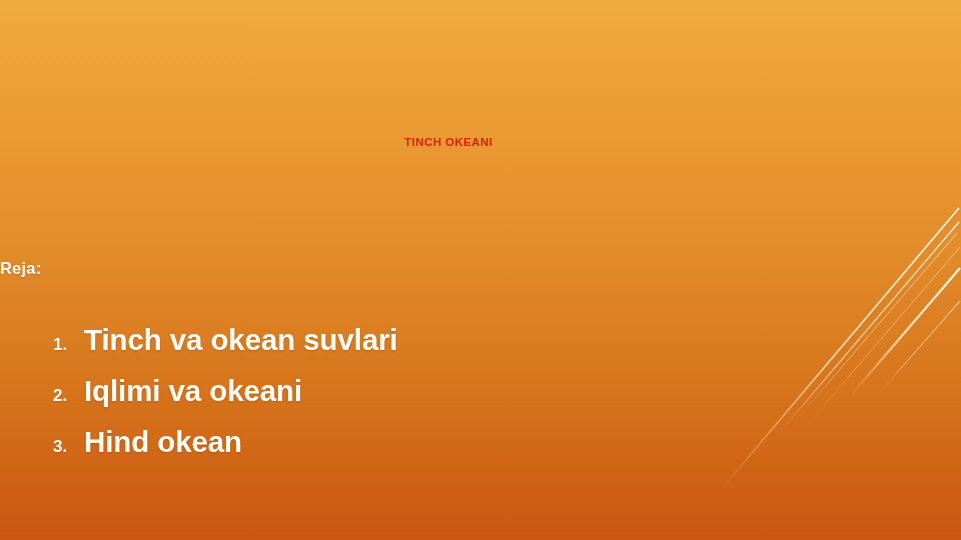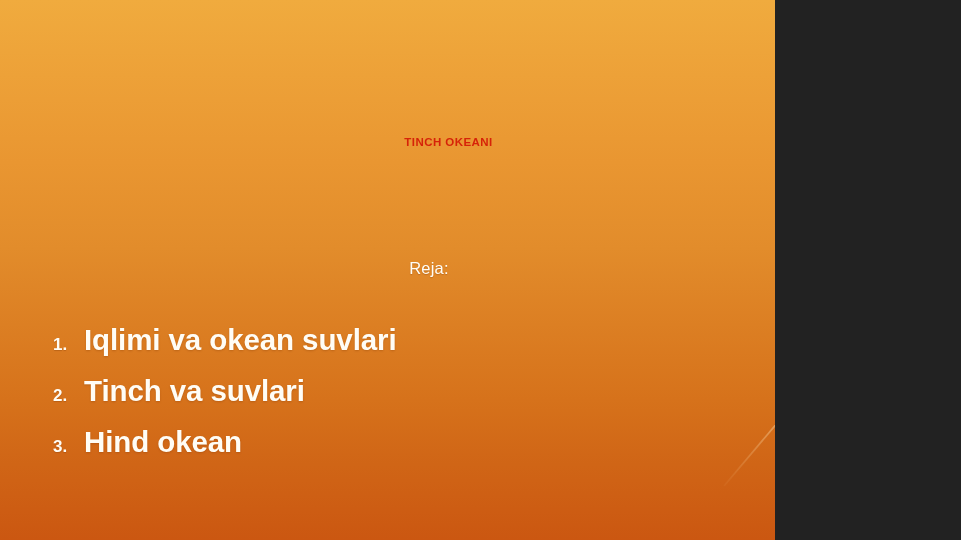--- a/index.html
+++ b/index.html
@@ -2,21 +2,21 @@
 <html><head>
 <meta charset="utf-8">
 <style>
   html, body {
     margin: 0;
     padding: 0;
     background: #222;
   }
   #slide {
     position: relative;
-    width: 775px;
+    width: 961px;
     height: 540px;
     overflow: hidden;
     font-family: "Liberation Sans", "DejaVu Sans", sans-serif;
     background: linear-gradient(180deg,
         #f0ab3e 0%,
         #eda138 14%,
         #e99631 30%,
         #e28c2b 46%,
         #dc7f23 60%,
         #d6721b 74%,
@@ -48,24 +48,24 @@
     text-transform: uppercase;
     white-space: nowrap;
   }
 
   
   #subtitle {
     position: absolute;
     left: 0;
     top: 259px;
     width: 858px;
-    text-align: center;
+    text-align: left;
     color: #fffdf6;
     font-size: 16.5px;
-    font-weight: normal;
+    font-weight: bold;
     letter-spacing: 0.2px;
     text-shadow: 0 1px 1px rgba(120, 50, 0, 0.30);
   }
 
   
   #list {
     position: absolute;
     left: 53px;
     top: 325px;
     width: 620px;
@@ -124,25 +124,25 @@
     </g>
   </svg>
 
   <div id="title">Tinch okeani</div>
 
   <div id="subtitle">Reja:</div>
 
   <ol id="list">
     <li>
       <span class="num">1.</span>
-      <span class="item-text">Iqlimi va okean suvlari</span>
+      <span class="item-text">Tinch va okean suvlari</span>
     </li>
     <li>
       <span class="num">2.</span>
-      <span class="item-text">Tinch va suvlari</span>
+      <span class="item-text">Iqlimi va okeani</span>
     </li>
     <li>
       <span class="num">3.</span>
       <span class="item-text">Hind okean</span>
     </li>
   </ol>
 
 </div>
 
 </body></html>

